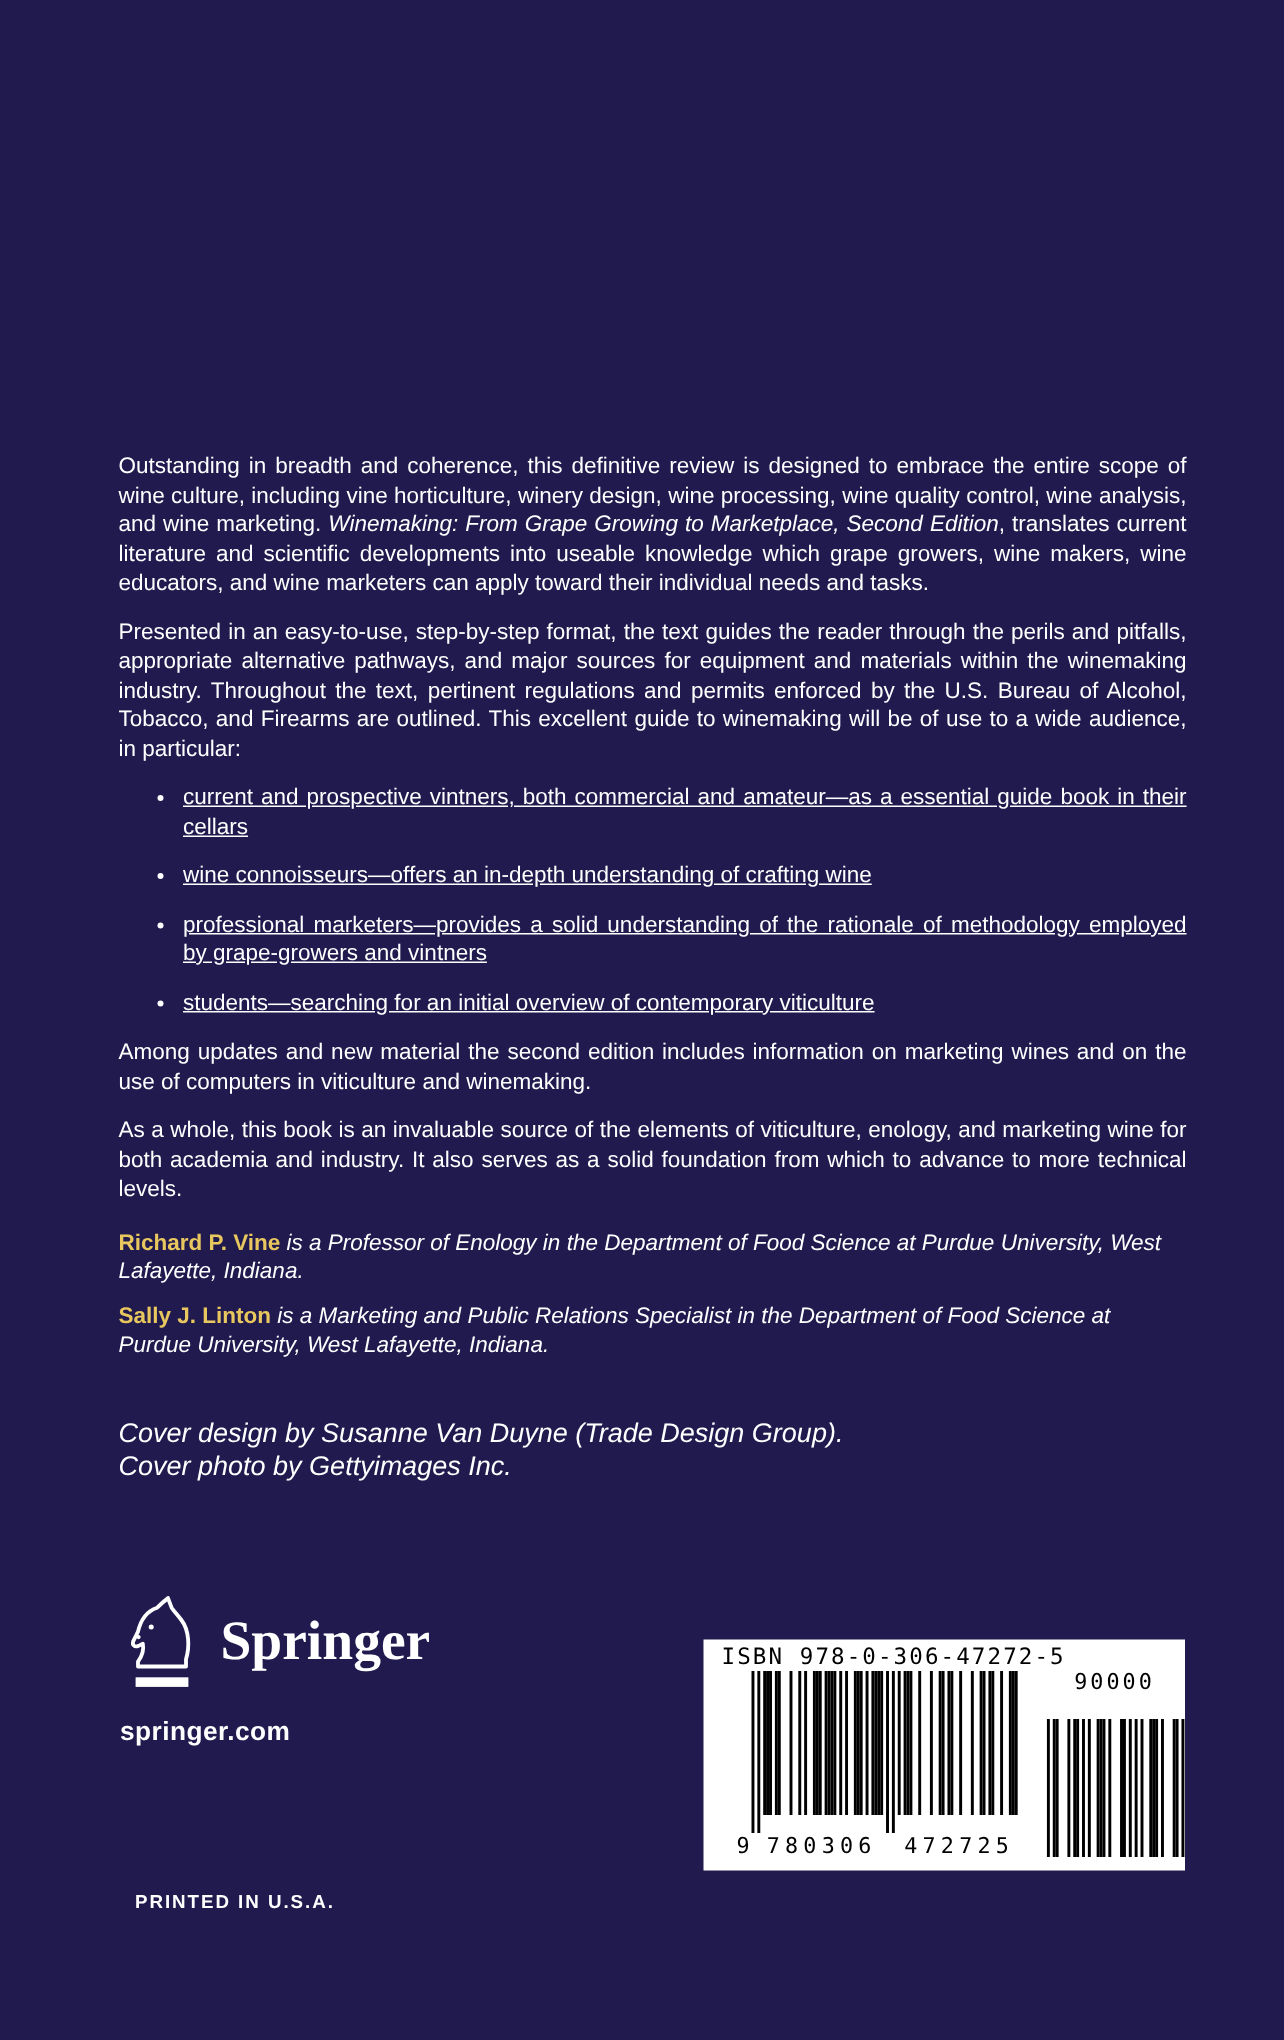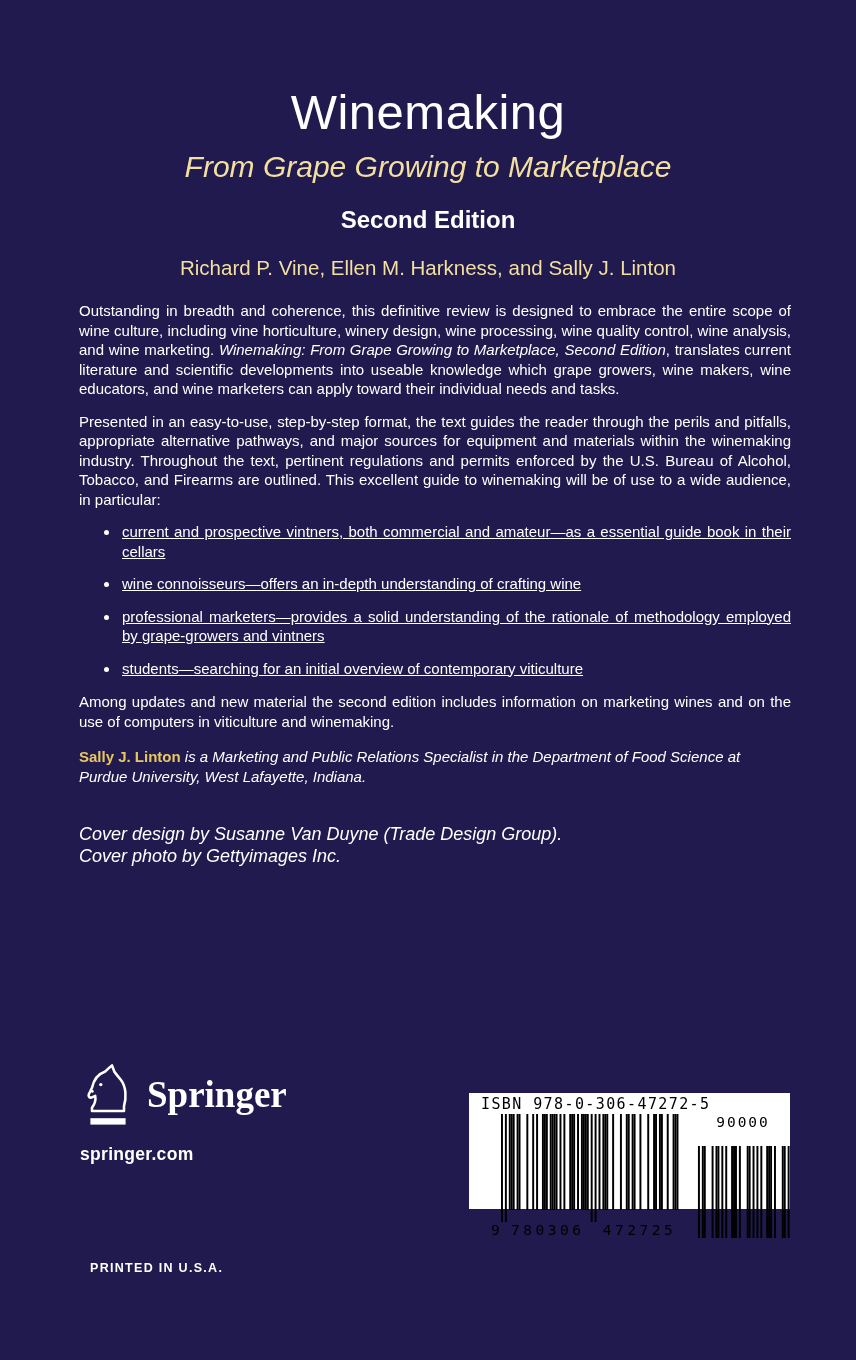--- a/index.html
+++ b/index.html
@@ -72,21 +72,21 @@
     font-weight: 700; font-size: 17.5px; letter-spacing: 0.3px;
   }
   .printed {
     position: absolute; left: 90px; top: 1261px;
     font-size: 12.5px; font-weight: 700; letter-spacing: 1.3px;
   }
 
   
   .barcode-box {
     position: absolute; left: 469px; top: 1093px;
-    width: 321px; height: 116px;
+    width: 321px; height: 154px;
     background: var(--barcode-bg, #fff);
     color: var(--barcode-fg, #000);
     padding: 3px 0 0 0;
   }
   .isbn {
     font-family: "DejaVu Sans Mono", "Liberation Mono", monospace;
     font-size: 15px; letter-spacing: 1.4px; line-height: 17px;
     margin-left: 12px; white-space: nowrap;
   }
   .bars-row { display: flex; align-items: flex-start; margin: 1px 0 0 22px; }
@@ -94,44 +94,40 @@
   .supp-num {
     font-family: "DejaVu Sans Mono", "Liberation Mono", monospace;
     font-size: 14.5px; line-height: 16px; letter-spacing: 2px; text-align: center;
   }
 </style>
 </head>
 <body>
 
 <div class="cover">
 
-  <header class="title-block">
-    <h1 class="book-title">Winemaking</h1>
-    <div class="book-subtitle">From Grape Growing to Marketplace</div>
-    <div class="edition">Second Edition</div>
-    <div class="authors">Richard P. Vine, Ellen M. Harkness, and Sally J. Linton</div>
-  </header>
 
   <main class="body-block">
     <div id="paras-intro">
         <p class="para"><span>Outstanding in breadth and coherence, this definitive review is designed to embrace the entire scope of wine culture, including vine horticulture, winery design, wine processing, wine quality control, wine analysis, and wine marketing. </span><span class="it">Winemaking: From Grape Growing to Marketplace, Second Edition</span><span>, translates current literature and scientific developments into useable knowledge which grape growers, wine makers, wine educators, and wine marketers can apply toward their individual needs and tasks.</span></p>
         <p class="para"><span>Presented in an easy-to-use, step-by-step format, the text guides the reader through the perils and pitfalls, appropriate alternative pathways, and major sources for equipment and materials within the winemaking industry. Throughout the text, pertinent regulations and permits enforced by the U.S. Bureau of Alcohol, Tobacco, and Firearms are outlined. This excellent guide to winemaking will be of use to a wide audience, in particular:</span></p>
       </div>
     <ul class="bullets" id="bullets">
         <li>current and prospective vintners, both commercial and amateur—as a essential guide book in their cellars</li>
         <li>wine connoisseurs—offers an in-depth understanding of crafting wine</li>
         <li>professional marketers—provides a solid understanding of the rationale of methodology employed by grape-growers and vintners</li>
         <li>students—searching for an initial overview of contemporary viticulture</li>
       </ul>
     <div id="paras-outro">
         <p class="para"><span>Among updates and new material the second edition includes information on marketing wines and on the use of computers in viticulture and winemaking.</span></p>
+        <p class="para"><span>As a whole, this book is an invaluable source of the elements of viticulture, enology, and marketing wine for both academia and industry. It also serves as a solid foundation from which to advance to more technical levels.</span></p>
       </div>
 
     <section class="about">
       <div id="bios">
+          <p class="bio"><span class="name">Richard P. Vine</span><span> is a Professor of Enology in the Department of Food Science at Purdue University, West Lafayette, Indiana.</span></p>
           <p class="bio"><span class="name">Sally J. Linton</span><span> is a Marketing and Public Relations Specialist in the Department of Food Science at Purdue University, West Lafayette, Indiana.</span></p>
         </div>
     </section>
 
     <div class="credits">
       <div>Cover design by Susanne Van Duyne (Trade Design Group).</div>
       <div>Cover photo by Gettyimages Inc.</div>
     </div>
   </main>
 

